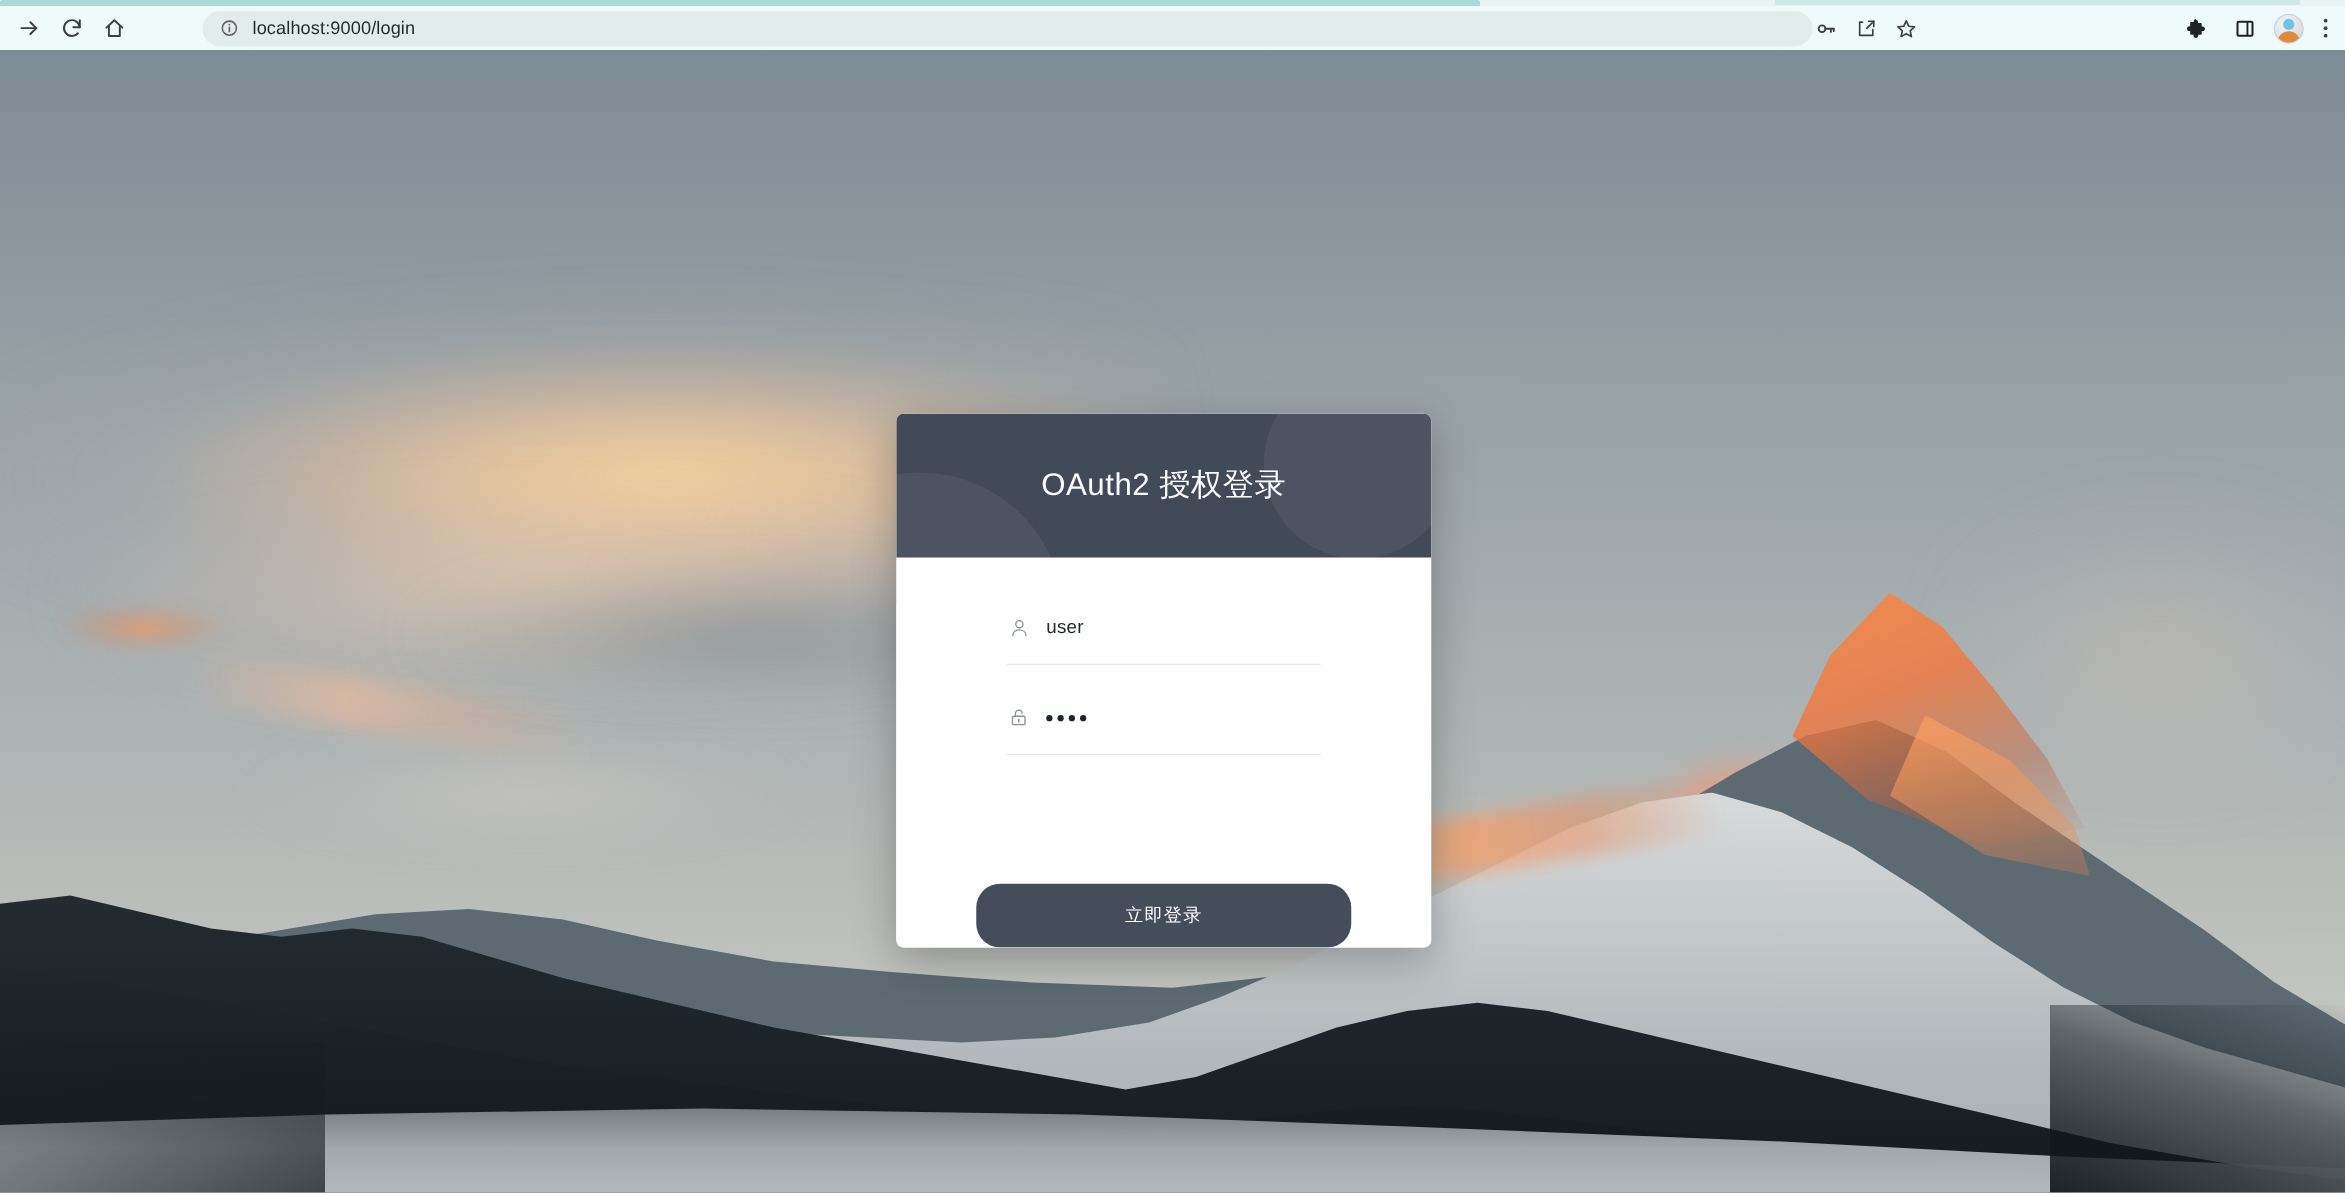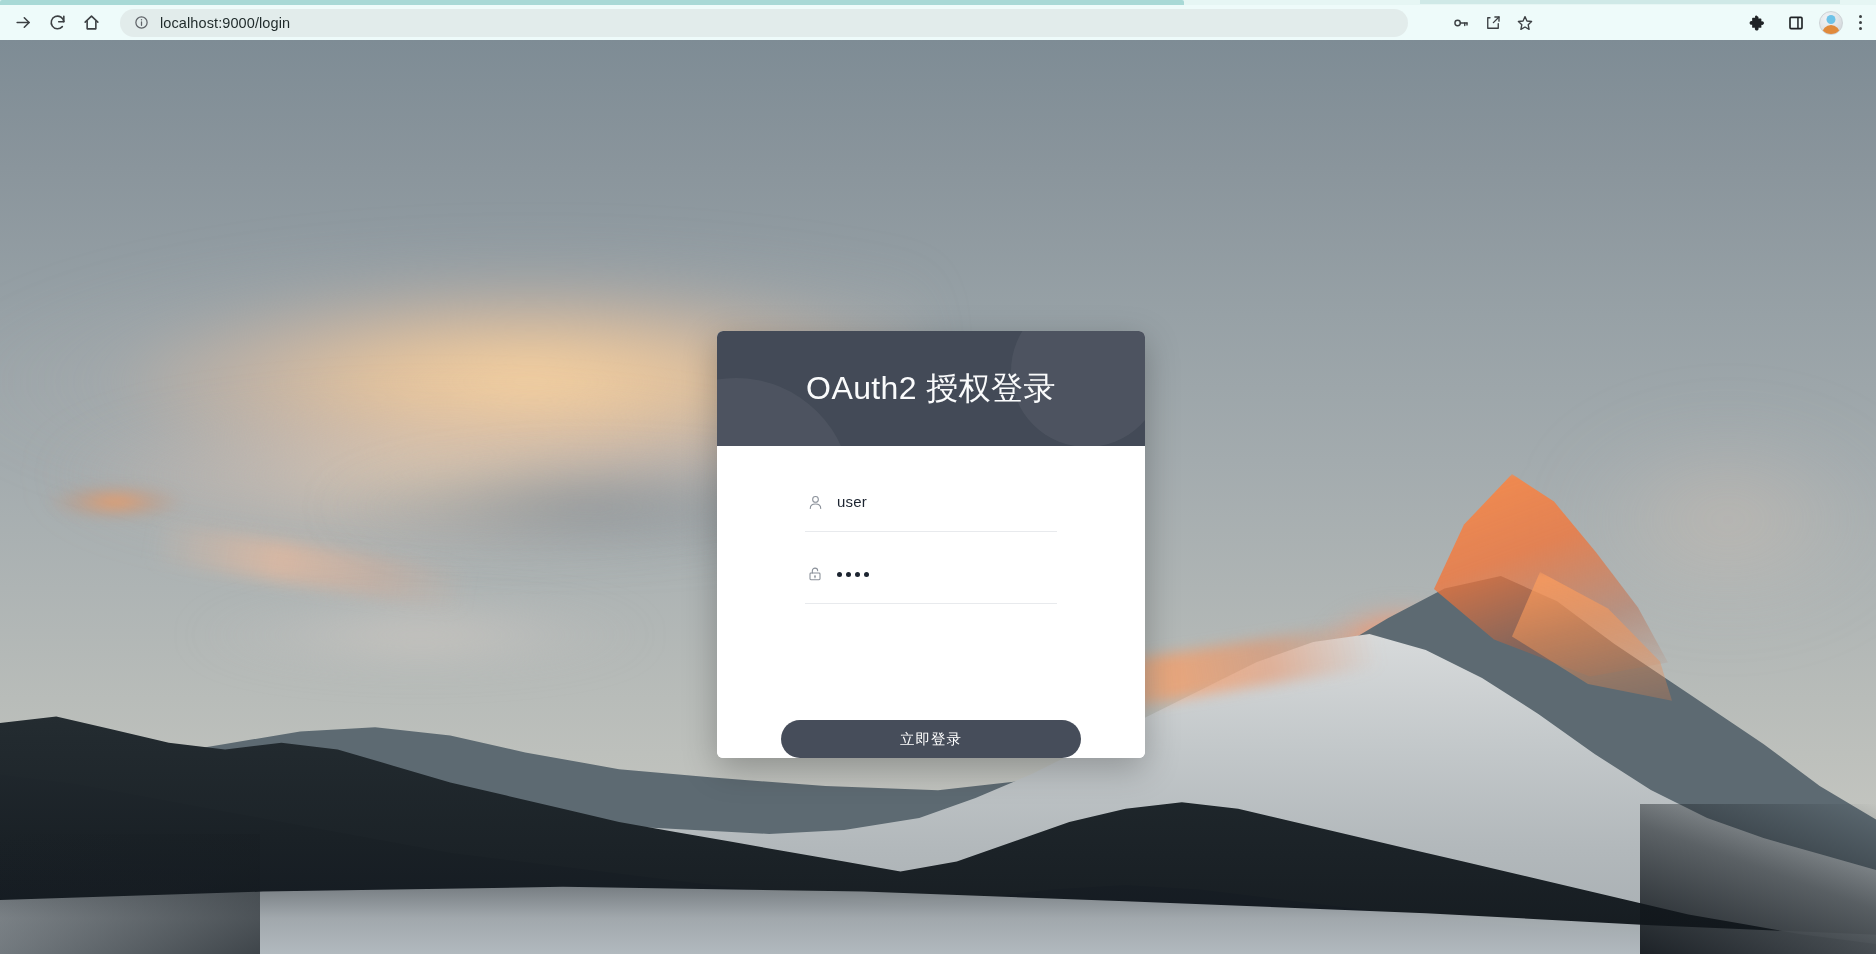--- a/index.html
+++ b/index.html
@@ -32,21 +32,21 @@
   #tabstrip-sliver .tab-next {
     position: absolute; top: 0; left: 1420px;
     width: 420px; height: 4px;
     background: #cfe9e7;
   }
 
   #toolbar {
     position: absolute; top: 5px; left: 0;
     width: 1876px; height: 35px;
     background: #eefbfa;
-    display: flex; align-items: center;
+    display: flex; align-items: center; gap: 42px;
   }
 
   .tb-btn {
     width: 30px; height: 30px;
     display: flex; align-items: center; justify-content: center;
     border-radius: 50%;
     flex: 0 0 auto;
   }
   .tb-btn svg { display: block; }
 
@@ -338,21 +338,21 @@
     right: -18px; top: -36px;
     width: 152px; height: 152px;
     border-radius: 50%;
     background: rgba(255,255,255,0.055);
   }
   #card-title {
     position: relative;
     z-index: 2;
     text-align: center;
     line-height: 115px;
-    font-size: 32px;
+    font-size: 25px;
     color: #fafbfc;
     letter-spacing: 0.4px;
     font-weight: 400;
   }
 
   #card-body {
     position: relative;
     height: 312px;
     background: #ffffff;
     padding: 0 88px;
@@ -390,21 +390,21 @@
   }
   .pw-dots i {
     width: 5px; height: 5px; border-radius: 50%;
     background: #1c2430; display: block;
   }
 
   #login-button {
     position: absolute;
     left: 64px; right: 64px;
     bottom: 38px;
-    height: 38px;
+    height: 51px;
     border: none;
     border-radius: 19px;
     background: #464d5a;
     color: #ffffff;
     font-size: 14.5px;
     font-family: "Liberation Sans", sans-serif;
     letter-spacing: 1px;
     cursor: pointer;
   }
 </style>

